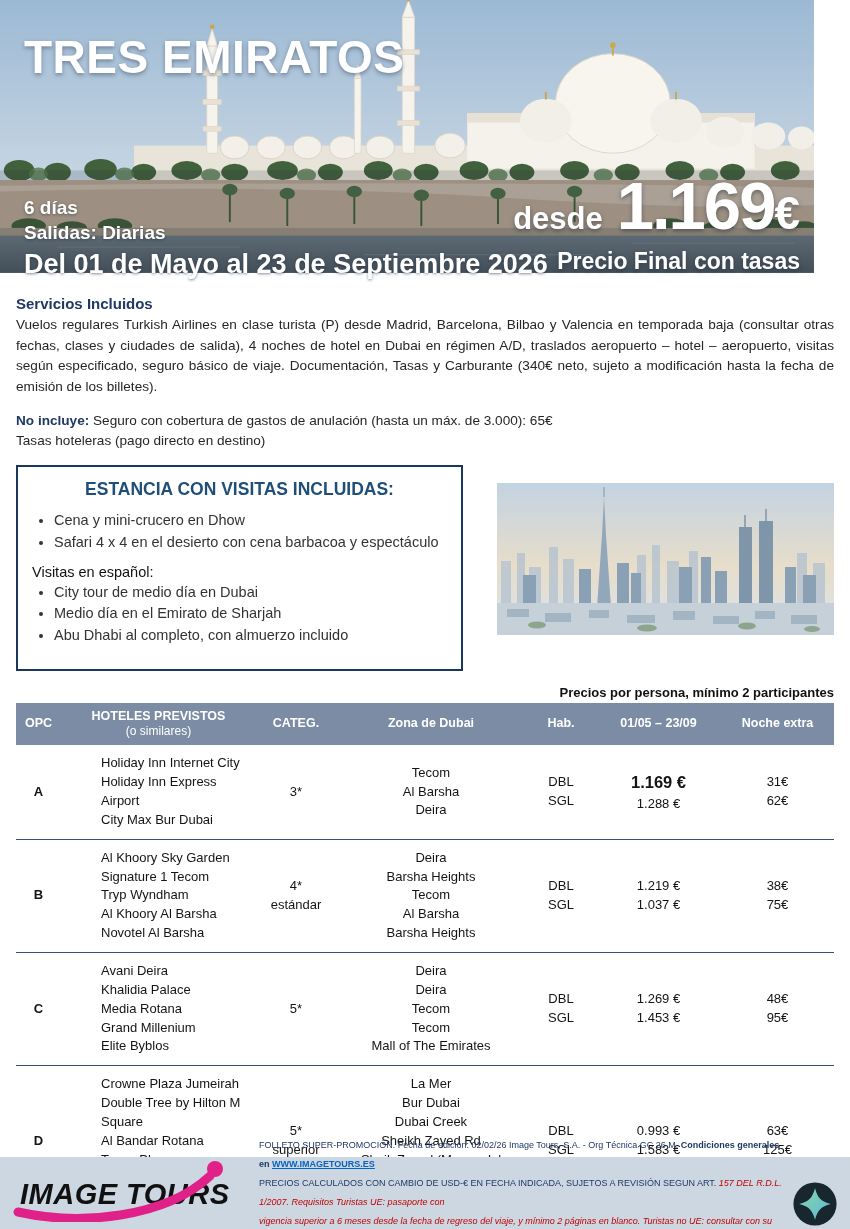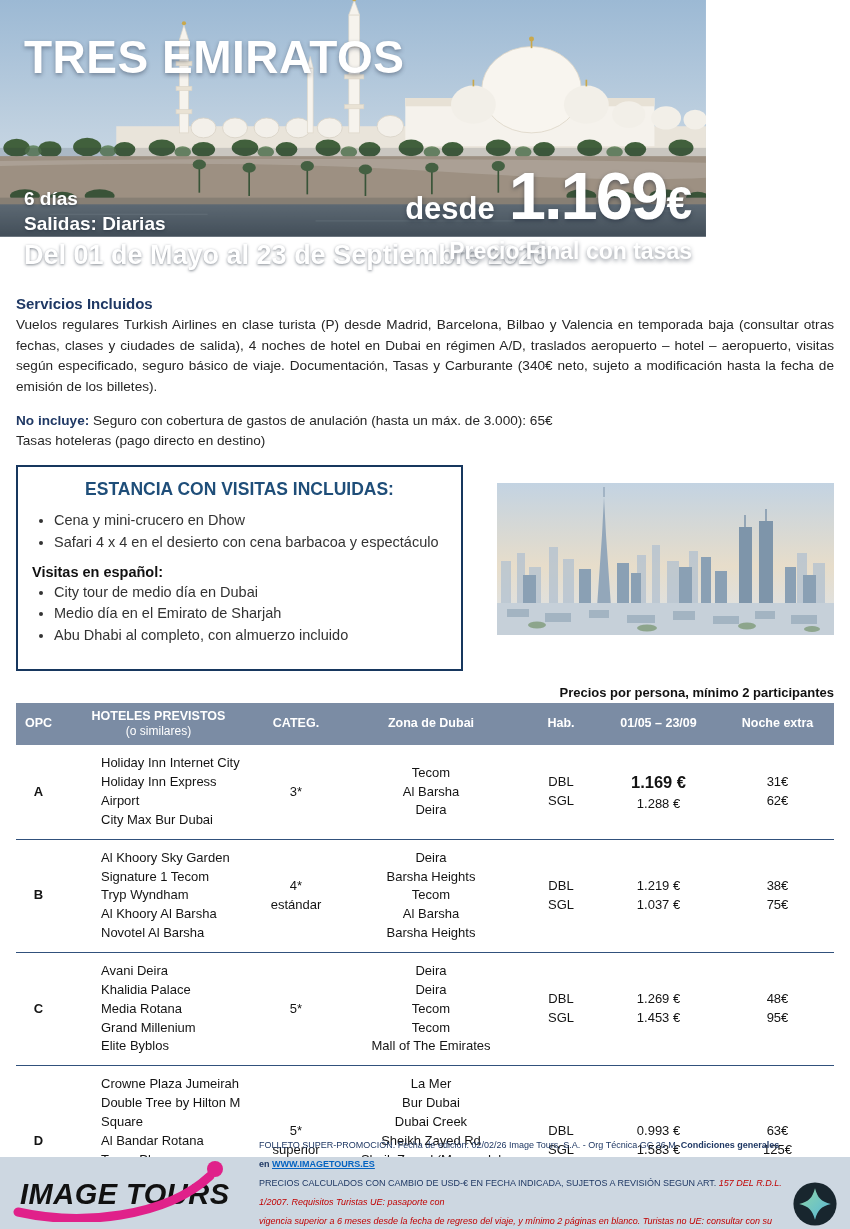--- a/index.html
+++ b/index.html
@@ -3,50 +3,50 @@
 <meta charset="utf-8">
 <style>
   html,body { margin:0; padding:0; background:#888; }
   .page {
     position:relative; width:850px; height:1229px; margin:0 auto;
     background:#ffffff; overflow:hidden;
     font-family:"Liberation Sans", sans-serif; color:#262626;
   }
 
   
-  .hero { position:relative; width:706px; height:285px; overflow:hidden; }
+  .hero { position:relative; width:814px; height:285px; overflow:hidden; }
   .hero svg { position:absolute; inset:0; display:block; }
   .hero-title {
     position:absolute; left:24px; top:30px; color:#fff; font-size:46px;
     font-weight:bold; letter-spacing:0.5px; text-shadow:0 2px 4px rgba(40,50,70,.45);
   }
-  .hero-info { position:absolute; left:24px; bottom:14px; color:#fff; text-shadow:0 1px 3px rgba(30,40,55,.55); }
+  .hero-info { position:absolute; left:24px; bottom:5px; color:#fff; text-shadow:0 1px 3px rgba(30,40,55,.55); }
   .hero-info .small { font-size:19px; font-weight:bold; line-height:1.35; }
   .hero-info .date  { font-size:27px; font-weight:bold; margin-top:3px; }
-  .hero-price { position:absolute; right:14px; bottom:20px; text-align:right; color:#fff; text-shadow:0 2px 4px rgba(30,40,55,.5); }
+  .hero-price { position:absolute; right:14px; bottom:10px; text-align:right; color:#fff; text-shadow:0 2px 4px rgba(30,40,55,.5); }
   .hero-price .row { display:flex; align-items:baseline; justify-content:flex-end; }
   .hero-price .desde { font-size:31px; font-weight:bold; margin-right:14px; }
   .hero-price .amount { font-size:67px; font-weight:bold; line-height:.85; letter-spacing:-2px; }
   .hero-price .euro { font-size:46px; font-weight:bold; }
   .hero-price .note { font-size:23px; font-weight:bold; margin-top:8px; }
 
   
   .content { padding:0 16px; }
   .sec-title { color:#1F3864; font-weight:bold; font-size:15px; margin:10px 0 3px; }
   .body-text { font-size:13.6px; line-height:1.52; text-align:justify; margin:0; color:#262626; }
   .noinc { margin-top:13px; font-size:13.6px; line-height:1.5; }
   .noinc b { color:#1F3864; }
 
   
   .two-col { display:flex; justify-content:space-between; margin-top:10px; }
   .visits-box { width:415px; border:2px solid #17375E; padding:8px 14px 12px; }
   .visits-title { text-align:center; color:#1F4E79; font-weight:bold; font-size:17.5px; margin:4px 0 10px; }
   .visits-box ul { margin:0 0 10px; padding-left:22px; }
   .visits-box li { font-size:14.5px; color:#333; line-height:1.5; }
-  .visits-label { font-weight:bold; font-size:14.5px; color:#111; margin:4px 0 2px; }
+  .visits-label { font-weight:normal; font-size:14.5px; color:#111; margin:4px 0 2px; }
   .skyline { width:337px; height:152px; margin-top:18px; }
   .skyline svg { display:block; width:100%; height:100%; }
 
   
   .table-caption { text-align:right; font-weight:bold; font-size:13px; color:#111; margin:14px 0 3px; }
   table.prices { width:818px; margin:0 auto; border-collapse:collapse; }
   table.prices thead th {
     background:#7B8CA4; color:#fff; font-weight:bold; font-size:12.5px;
     padding:6px 4px; text-align:center; line-height:1.25;
   }

